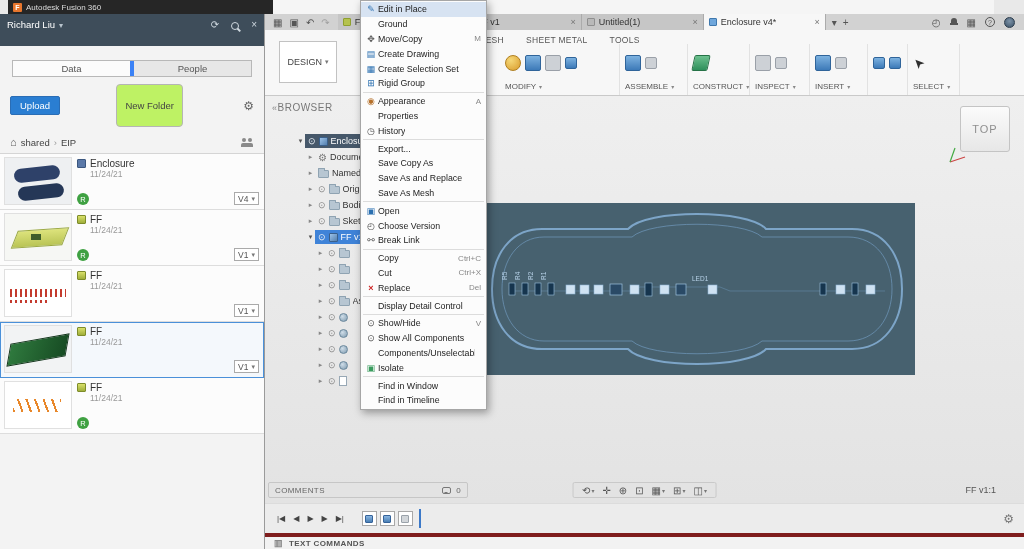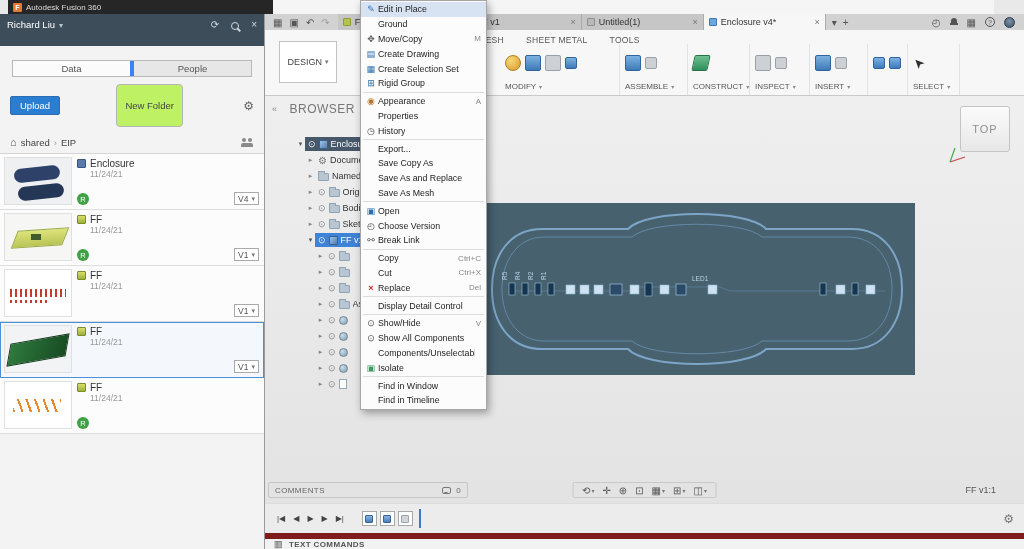--- a/index.html
+++ b/index.html
@@ -112,21 +112,21 @@
 .gi-cursor::before{content:"➤"}
 
 
 .canvas{flex:1;position:relative;background:linear-gradient(#efefef,#e3e3e3)}
 .pcb{position:absolute;left:215px;top:107px;width:435px;height:172px}
 .viewcube{position:absolute;right:14px;top:10px;width:50px;height:46px;background:linear-gradient(#fbfbfb,#e7e7e7);border:1px solid #c4c4c4;border-radius:3px;display:flex;align-items:center;justify-content:center;color:#8f8f8f;font-size:11px;letter-spacing:1px;z-index:5}
 .vc-axis{position:absolute;left:-14px;bottom:-14px}
 
 
 .browser{position:absolute;left:3px;top:6px;width:152px;z-index:4}
-.bhead{display:flex;align-items:center;gap:12px;font-size:12px;color:#777;letter-spacing:.5px;margin-bottom:20px;padding-left:4px}
+.bhead{display:flex;align-items:center;gap:0;font-size:10px;color:#777;letter-spacing:.5px;margin-bottom:20px;padding-left:4px}
 .bhead .chev{color:#888;font-size:9px}
 .bhead .chev::before{content:"«"}
 .brow{display:flex;align-items:center;height:16px;font-size:9px;color:#333}
 .i0{padding-left:28px}.i1{padding-left:38px}.i2{padding-left:48px}
 .arr{width:9px;flex:none;color:#888;font-size:7px;text-align:center}
 .arr.c::before{content:"▸"}
 .arr.e::before{content:"▾";color:#555}
 .rsel{display:flex;align-items:center;gap:3px;padding:0 3px;height:14px;flex:1;min-width:0}
 .rsel.dark{background:#46586a;color:#fff}
 .rsel.blue{background:#3f83d8;color:#fff}
@@ -164,21 +164,21 @@
 .pb1::before{content:"|◀"}.pb2::before{content:"◀"}.pb3::before{content:"▶"}.pb4::before{content:"▶"}.pb5::before{content:"▶|"}
 .tl-items{display:flex;gap:3px;margin-left:12px;align-items:center}
 .tl-box{width:15px;height:15px;background:#fff;border:1px solid #a8a8a8;display:flex;align-items:center;justify-content:center}
 .tl-box .mini{width:8px;height:8px;border-radius:1px}
 .mini-blue{background:linear-gradient(#8ab6e2,#4a7fb4);border:1px solid #35639a}
 .mini-grey{background:#d2d6da;border:1px solid #9aa2aa}
 .tl-marker{width:2px;height:19px;background:#3c79c8;margin-left:3px}
 .tl-gear{margin-left:auto;color:#777;font-size:12px}
 
 
-.textcmd{height:16px;background:#f2f2f2;border-top:6px solid #7f1d1d;display:flex;align-items:center;gap:6px;padding:0 9px;font-size:8px;color:#555;font-weight:bold;letter-spacing:.4px;flex:none}
+.textcmd{height:16px;background:#f2f2f2;border-top:4px solid #7f1d1d;display:flex;align-items:center;gap:6px;padding:0 9px;font-size:8px;color:#555;font-weight:bold;letter-spacing:.4px;flex:none}
 .ic-term::before{content:"▥";color:#888;font-size:9px}
 
 
 .ctxmenu{position:absolute;left:360px;top:0;width:127px;background:#fcfcfc;border:1px solid #a6a6a6;box-shadow:2px 3px 8px rgba(0,0,0,.35);z-index:50;padding:1px 0}
 .mi{display:flex;align-items:center;height:14.8px;padding:0 5px 0 3px;font-size:8.8px;color:#222}
 .mi.hl{background:#d7e3f2}
 .mg{width:14px;text-align:center;font-size:9px;color:#555;flex:none}
 .mg.b{color:#2a6fb0}
 .mg.r{color:#cc2222;font-weight:bold}
 .mg.g{color:#3a9c5e}

